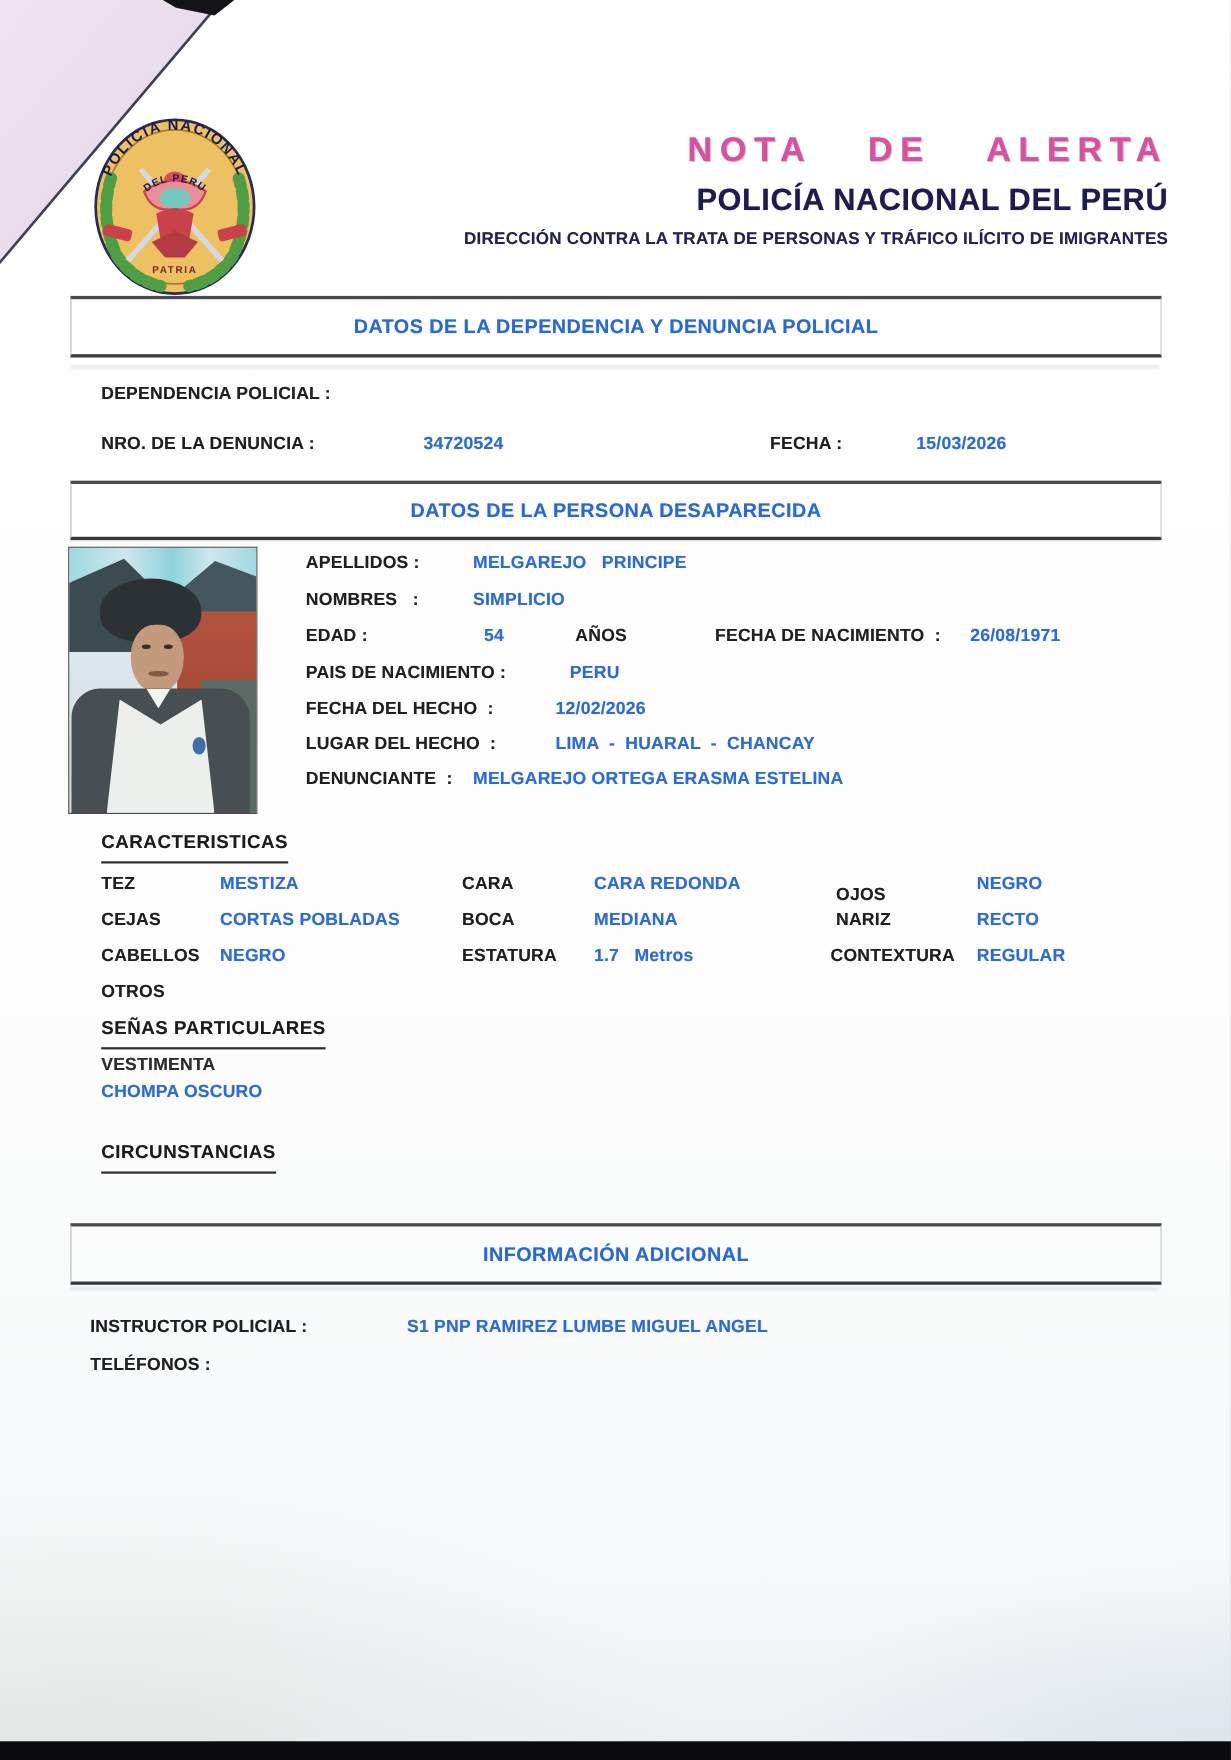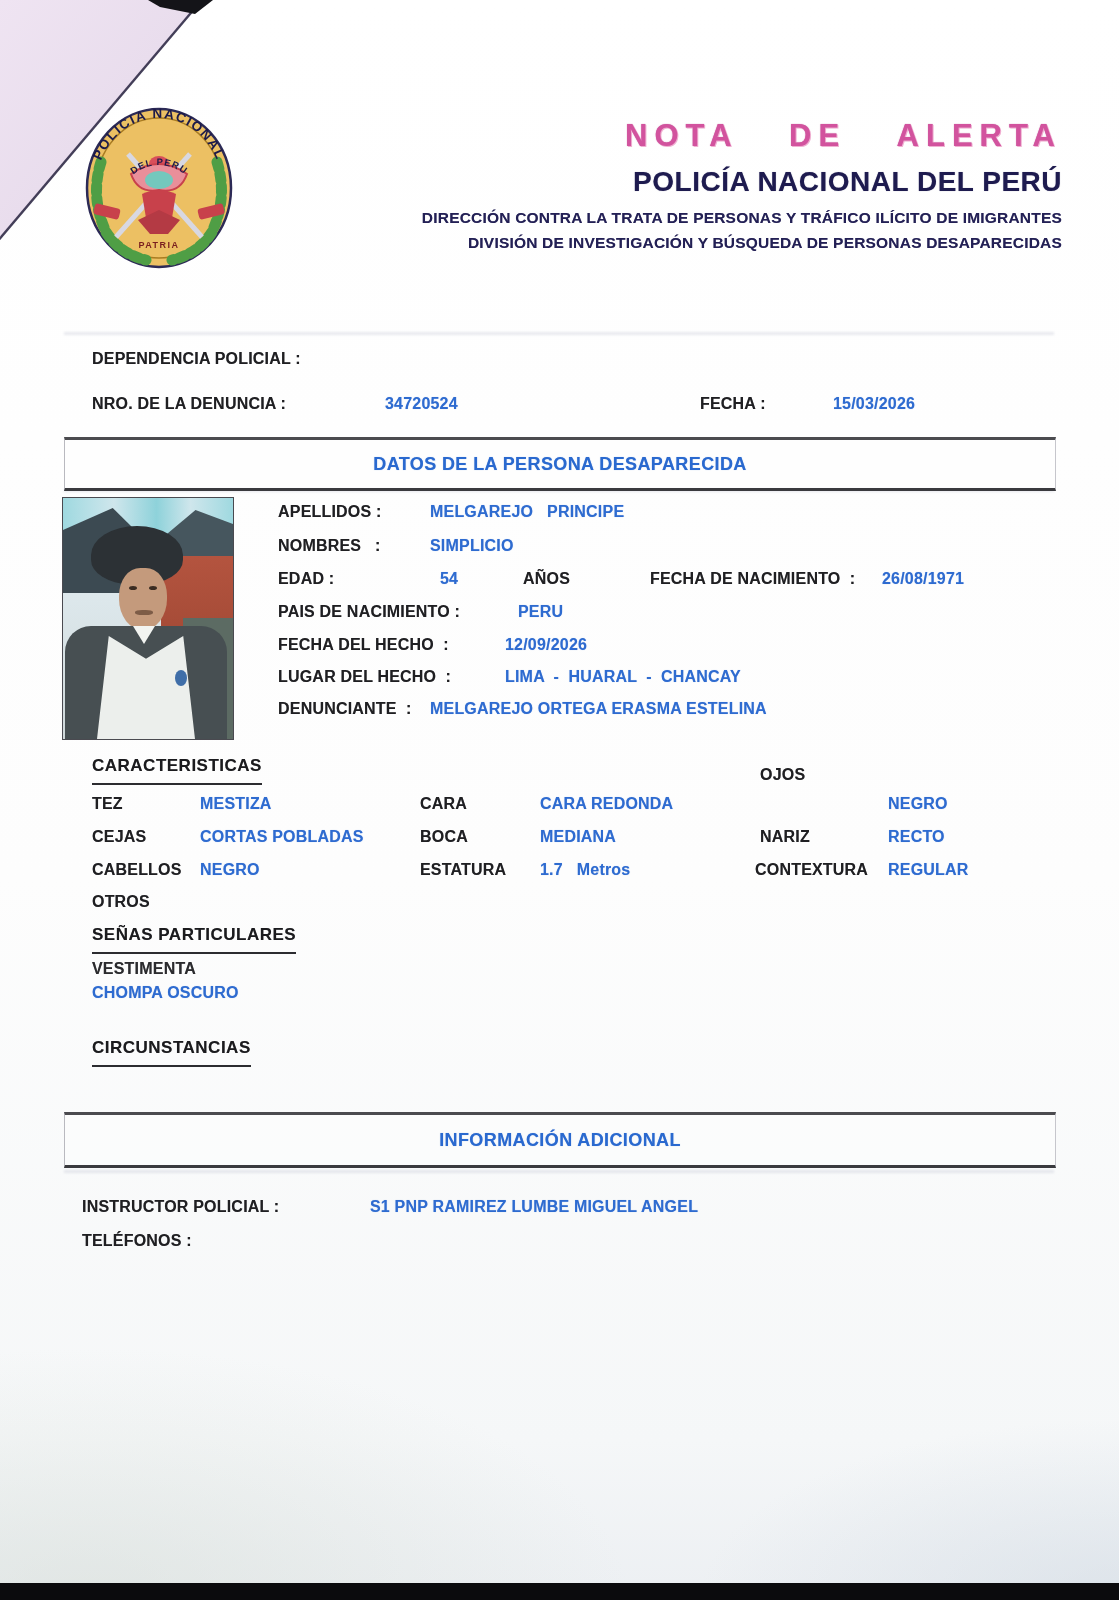--- a/index.html
+++ b/index.html
@@ -106,23 +106,25 @@
     <text font-family="Liberation Sans, sans-serif" font-size="9.5" font-weight="bold" fill="#1c1a4a" letter-spacing="1">
       <textPath href="#arcMid" startOffset="50%" text-anchor="middle">DEL PERU</textPath>
     </text>
     <text x="91" y="146" font-family="Liberation Sans, sans-serif" font-size="9" font-weight="bold" fill="#7a1f1f" text-anchor="middle" letter-spacing="1.5">PATRIA</text>
   </svg>
 
   <div class="abs" style="left:252px;top:118px;width:810px;text-align:right">
     <div class="alert-title">NOTA DE ALERTA</div>
     <div class="org-title" style="margin-top:12px">POLICÍA NACIONAL DEL PERÚ</div>
     <div class="dir-line" style="margin-top:8px">DIRECCIÓN CONTRA LA TRATA DE PERSONAS Y TRÁFICO ILÍCITO DE IMIGRANTES</div>
-    <div class="dir-line">DIVISIÓN DE INVESTIGACIÓN Y BÚSQUEDA DE PERSONAS DESAPARECIDAS</div>
-  </div>
-
+  </div>
+
+  <div class="secbox" style="top:269px;height:50px">
+    <span class="title">DATOS DE LA DEPENDENCIA Y DENUNCIA POLICIAL</span>
+  </div>
 
   <span class="lab abs" style="left:92px;top:350px">DEPENDENCIA POLICIAL :</span>
 
   <span class="lab abs" style="left:92px;top:395px">NRO. DE LA DENUNCIA :</span>
   <span class="val abs" style="left:385px;top:395px">34720524</span>
   <span class="lab abs" style="left:700px;top:395px">FECHA :</span>
   <span class="val abs" style="left:833px;top:395px">15/03/2026</span>
 
   <div class="secbox" style="top:437px;height:48px">
     <span class="title">DATOS DE LA PERSONA DESAPARECIDA</span>
@@ -155,35 +157,35 @@
   <span class="lab abs" style="left:278px;top:570px">EDAD :</span>
   <span class="val abs" style="left:440px;top:570px">54</span>
   <span class="lab abs" style="left:523px;top:570px">AÑOS</span>
   <span class="lab abs" style="left:650px;top:570px">FECHA DE NACIMIENTO  :</span>
   <span class="val abs" style="left:882px;top:570px">26/08/1971</span>
 
   <span class="lab abs" style="left:278px;top:603px">PAIS DE NACIMIENTO :</span>
   <span class="val abs" style="left:518px;top:603px">PERU</span>
 
   <span class="lab abs" style="left:278px;top:636px">FECHA DEL HECHO  :</span>
-  <span class="val abs" style="left:505px;top:636px">12/09/2026</span>
+  <span class="val abs" style="left:505px;top:636px">12/02/2026</span>
 
   <span class="lab abs" style="left:278px;top:668px">LUGAR DEL HECHO  :</span>
   <span class="val abs" style="left:505px;top:668px">LIMA  -  HUARAL  -  CHANCAY</span>
 
   <span class="lab abs" style="left:278px;top:700px">DENUNCIANTE  :</span>
   <span class="val abs" style="left:430px;top:700px">MELGAREJO ORTEGA ERASMA ESTELINA</span>
 
   <span class="uhead abs" style="left:92px;top:756px">CARACTERISTICAS</span>
 
   <span class="lab abs" style="left:92px;top:795px">TEZ</span>
   <span class="val abs" style="left:200px;top:795px">MESTIZA</span>
   <span class="lab abs" style="left:420px;top:795px">CARA</span>
   <span class="val abs" style="left:540px;top:795px">CARA REDONDA</span>
-  <span class="lab abs" style="left:760px;top:766px">OJOS</span>
+  <span class="lab abs" style="left:760px;top:805px">OJOS</span>
   <span class="val abs" style="left:888px;top:795px">NEGRO</span>
 
   <span class="lab abs" style="left:92px;top:828px">CEJAS</span>
   <span class="val abs" style="left:200px;top:828px">CORTAS POBLADAS</span>
   <span class="lab abs" style="left:420px;top:828px">BOCA</span>
   <span class="val abs" style="left:540px;top:828px">MEDIANA</span>
   <span class="lab abs" style="left:760px;top:828px">NARIZ</span>
   <span class="val abs" style="left:888px;top:828px">RECTO</span>
 
   <span class="lab abs" style="left:92px;top:861px">CABELLOS</span>

